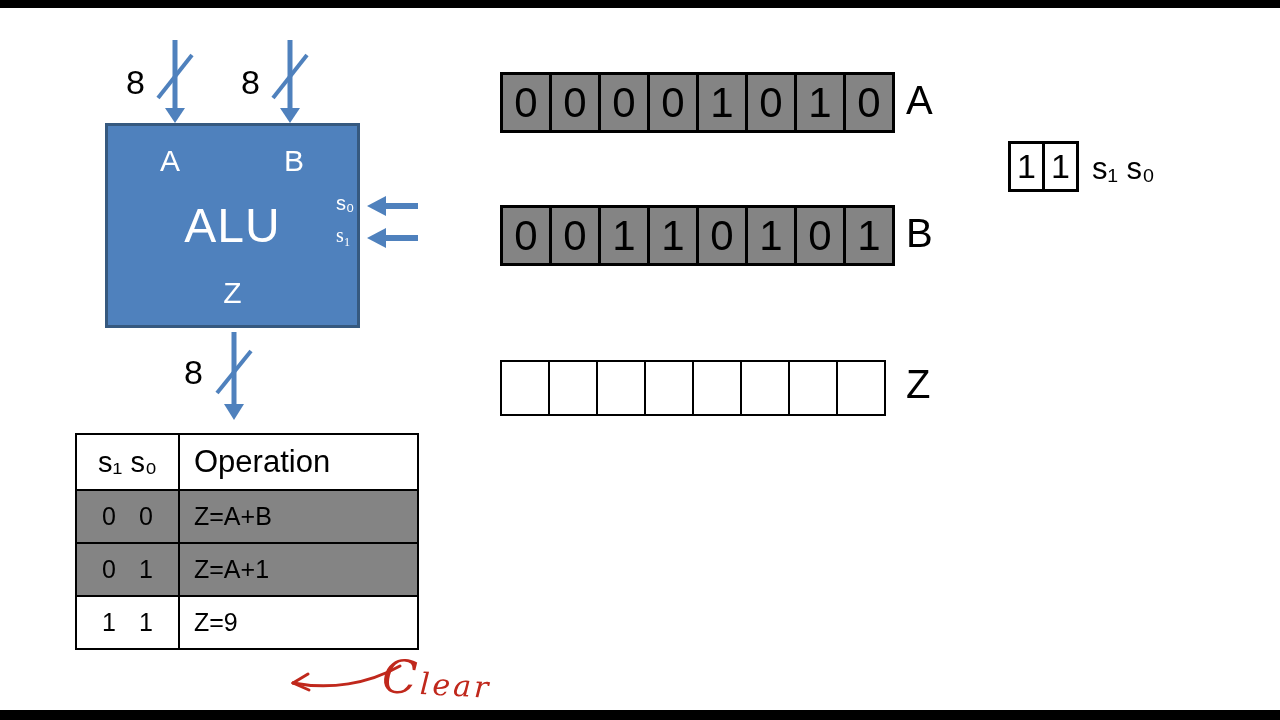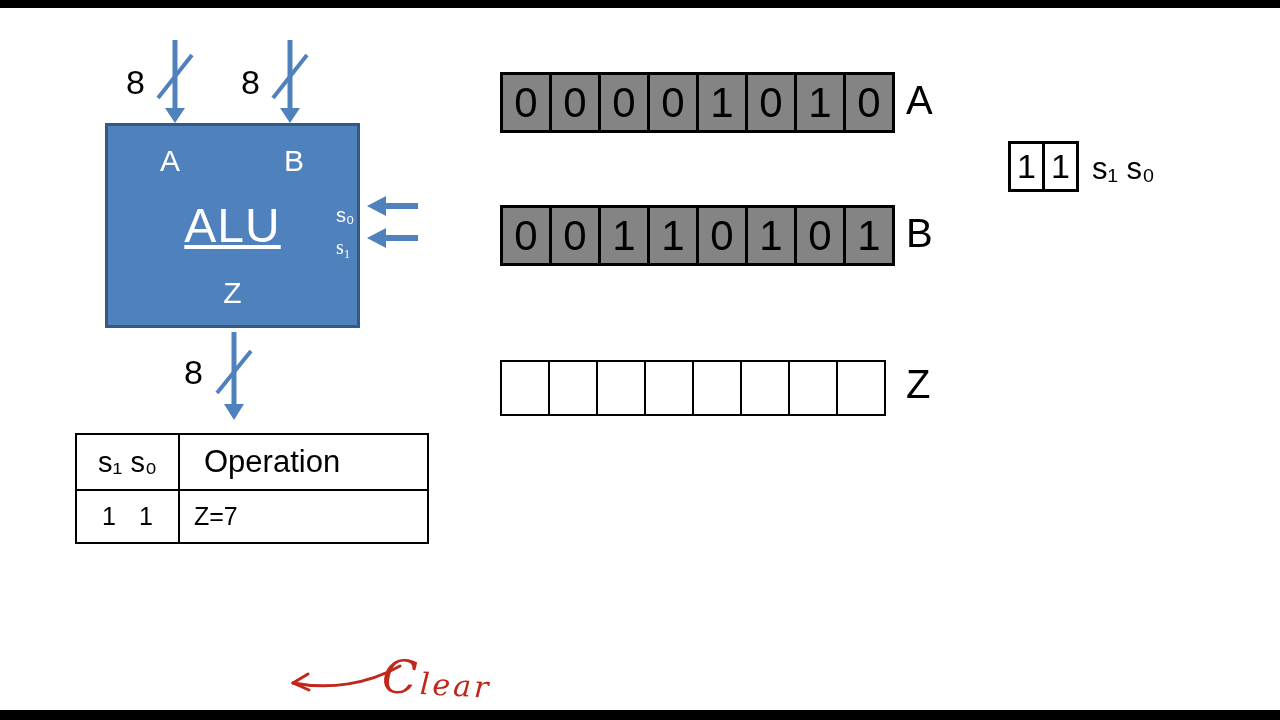--- a/index.html
+++ b/index.html
@@ -7,22 +7,22 @@
   .bar{position:absolute;left:0;width:1280px;background:#000;}
   #bar-top{top:0;height:8px;}
   #bar-bottom{top:710px;height:10px;}
 
   
   #alu-box{position:absolute;left:105px;top:123px;width:255px;height:205px;
            background:#4F81BD;border:3px solid #36597F;box-sizing:border-box;color:#fff;}
   .alu-port{position:absolute;font-size:30px;color:#fff;}
   #alu-port-a{left:52px;top:18px;}
   #alu-port-b{left:176px;top:18px;}
-  #alu-title{position:absolute;left:0;right:0;top:72px;text-align:center;font-size:48px;letter-spacing:1px;text-decoration:underline;}
-  .alu-sel{position:absolute;left:228px;font-size:20px;color:#fff;margin-top:12px;}
+  #alu-title{position:absolute;left:0;right:0;top:72px;text-align:center;font-size:48px;letter-spacing:1px;}
+  .alu-sel{position:absolute;left:228px;font-size:20px;color:#fff;}
   #alu-s0{top:66px;}
   #alu-s1{top:98px;font-family:Liberation Serif, serif;}
   #alu-port-z{position:absolute;left:0;right:0;top:150px;text-align:center;font-size:30px;}
 
   .bus-label{position:absolute;font-size:34px;color:#000;}
   #bus-label-a{left:126px;top:63px;}
   #bus-label-b{left:241px;top:63px;}
   #bus-label-z{left:184px;top:353px;}
 
   
@@ -35,21 +35,21 @@
   .cell.zc{border-width:2px;margin-left:-2px;height:52px;}
   .cell.zc:first-child{margin-left:0;}
   .cell.sel{width:31px;height:45px;font-size:34px;}
   .register-label{position:absolute;font-size:40px;color:#000;}
 
   
   #op-table{position:absolute;left:75px;top:433px;border-collapse:collapse;background:#fff;}
   #op-table th,#op-table td{border:2px solid #000;font-weight:normal;color:#000;}
   #op-table th{height:52px;}
   .sel-h{width:99px;font-size:29px;text-align:center;}
-  .op-h{width:222px;font-size:31px;text-align:left;padding-left:24px;}
+  .op-h{width:222px;font-size:31px;text-align:left;padding-left:14px;}
   td.selcol{text-align:center;font-size:25px;word-spacing:16px;height:49px;}
   td.opcol{padding-left:14px;font-size:25px;}
   tr.gray-row td{background:#848484;}
 
   
   #annotation-text{position:absolute;left:382px;top:652px;color:#C0281C;
     font-family:"DejaVu Serif",serif;font-style:italic;font-size:30px;
     transform:rotate(3deg);letter-spacing:3px;}
   #annotation-text::first-letter{font-size:46px;}
 
@@ -140,22 +140,30 @@
     <div class="cell sel">1</div>
   </div>
   <div class="register-label" style="left:1092px;top:151px;font-size:31px;">s₁ s₀</div>
 
   <table id="op-table">
     <tbody>
         <tr>
       <th class="sel-h">s₁ s₀</th>
       <th class="op-h">Operation</th>
     </tr>
+    <tr class="gray-row">
+      <td class="selcol">0 0</td>
+      <td class="opcol">Z=A+B</td>
+    </tr>
+    <tr class="gray-row">
+      <td class="selcol">0 1</td>
+      <td class="opcol">Z=A+1</td>
+    </tr>
     <tr>
       <td class="selcol">1 1</td>
-      <td class="opcol">Z=7</td>
+      <td class="opcol">Z=9</td>
     </tr>
   </tbody>
     </table>
 
   <div id="annotation-text">Clear</div>
 
 </div>
 
 </body></html>

